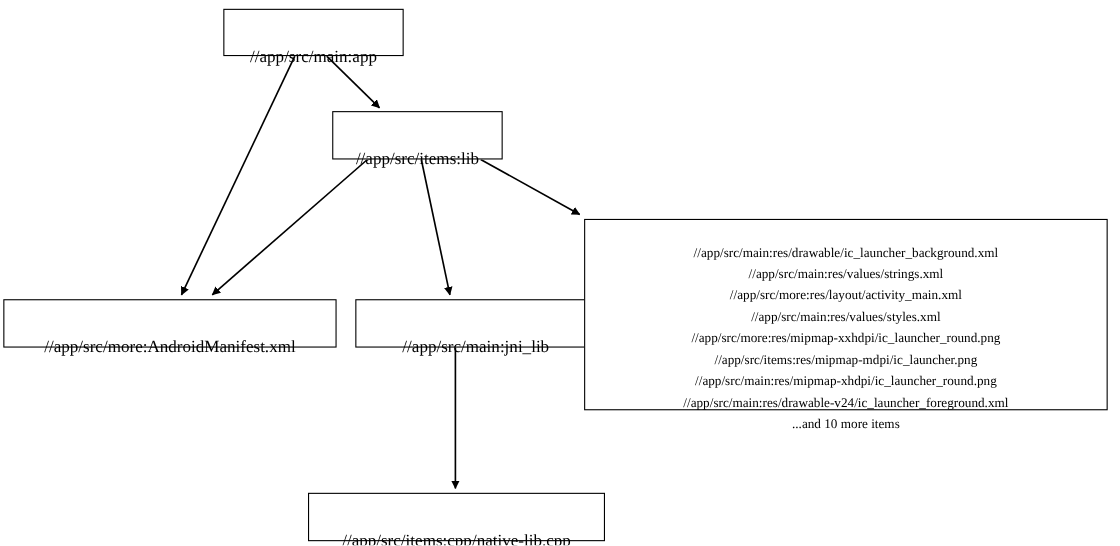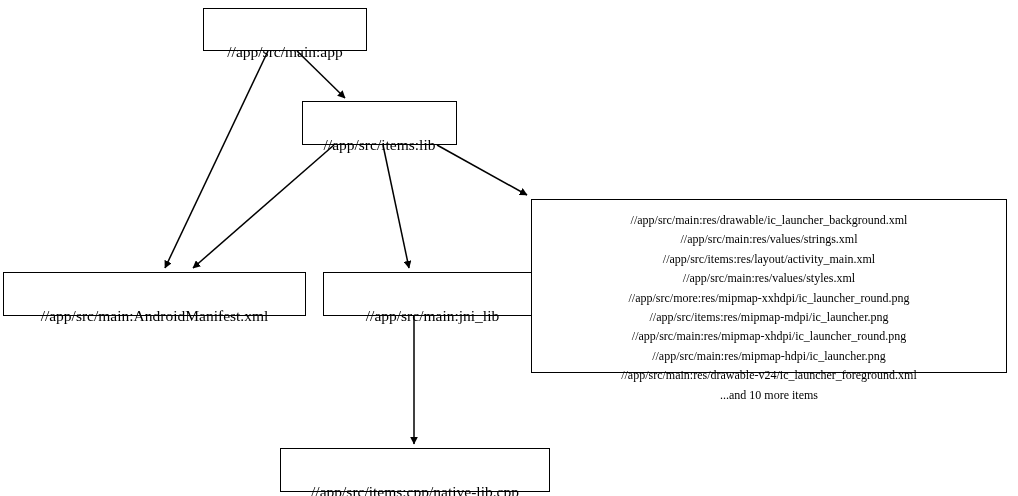--- a/index.html
+++ b/index.html
@@ -85,39 +85,38 @@
 
   <div class="node" id="node-app">
     <span class="node-label">//app/src/main:app</span>
   </div>
 
   <div class="node" id="node-lib">
     <span class="node-label">//app/src/items:lib</span>
   </div>
 
   <div class="node" id="node-manifest">
-    <span class="node-label">//app/src/main:AndroidManifest.xml</span>
+    <span class="node-label">//app/src/more:AndroidManifest.xml</span>
   </div>
 
   <div class="node" id="node-jni">
     <span class="node-label">//app/src/main:jni_lib</span>
   </div>
 
   <div class="node" id="node-cpp">
     <span class="node-label">//app/src/items:cpp/native-lib.cpp</span>
   </div>
 
   <div class="node" id="node-res">
     <span class="node-label" id="res-lines">
         <span class="res-line">//app/src/main:res/drawable/ic_launcher_background.xml</span>
         <span class="res-line">//app/src/main:res/values/strings.xml</span>
-        <span class="res-line">//app/src/items:res/layout/activity_main.xml</span>
+        <span class="res-line">//app/src/more:res/layout/activity_main.xml</span>
         <span class="res-line">//app/src/main:res/values/styles.xml</span>
         <span class="res-line">//app/src/more:res/mipmap-xxhdpi/ic_launcher_round.png</span>
         <span class="res-line">//app/src/items:res/mipmap-mdpi/ic_launcher.png</span>
         <span class="res-line">//app/src/main:res/mipmap-xhdpi/ic_launcher_round.png</span>
-        <span class="res-line">//app/src/main:res/mipmap-hdpi/ic_launcher.png</span>
         <span class="res-line">//app/src/main:res/drawable-v24/ic_launcher_foreground.xml</span>
         <span class="res-line">...and 10 more items</span>
       </span>
   </div>
 
 </div>
 
 </body></html>

